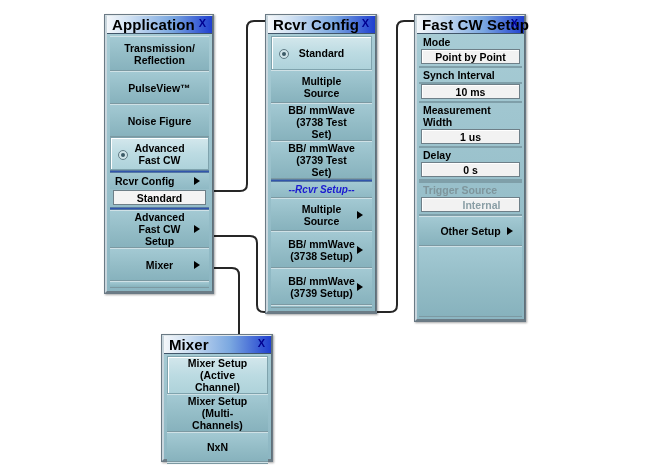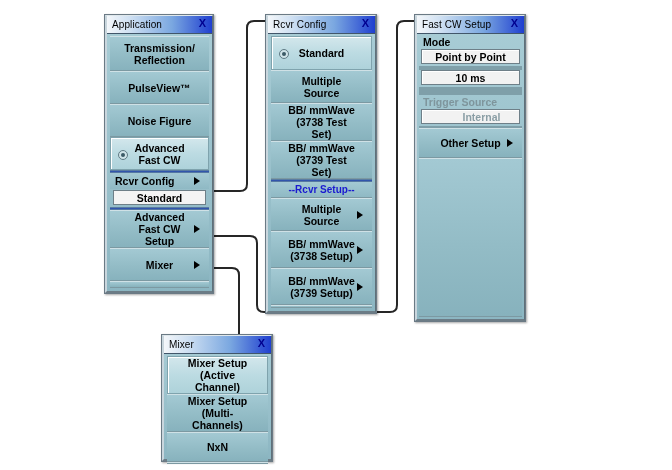--- a/index.html
+++ b/index.html
@@ -49,22 +49,22 @@
     position: relative;
     height: 17px;
     flex: 0 0 17px;
     background: linear-gradient(90deg,#f4f7fa 0%,#cfe0f2 22%,#7aa7e0 62%,#1f3fd0 100%);
     border-bottom: 1px solid #41566a;
     display: flex;
     align-items: center;
     padding: 0 4px 0 5px;
   }
   .titlebar .title {
-    font-size: 10px;
-    font-weight: normal;
+    font-size: 15px;
+    font-weight: bold;
     color: #000000;
     letter-spacing: 0.1px;
     white-space: nowrap;
   }
   .titlebar .close-x {
     position: absolute;
     right: 6px;
     top: 1px;
     font-size: 11px;
     font-weight: bold;
@@ -145,20 +145,21 @@
     background: #7f9fa9;
   }
 
   
   .section-head {
     flex: 0 0 15px;
     display: flex;
     align-items: center;
     justify-content: center;
     font-size: 10px;
+    font-style: italic;
     font-weight: bold;
     color: #1a1ad0;
     background: linear-gradient(180deg,#a3c9d3 0%, #8fb9c4 100%);
     border-bottom: 1px solid #7c99a2;
   }
 
   
   .field-row { flex: 0 0 auto; padding: 0; }
   .flabel {
     font-size: 10.5px;
@@ -340,32 +341,39 @@
     </div>
     <div class="body" style="padding:1px 2px 2px 2px;">
 
       <div class="field-row">
         <div class="flabel">Mode</div>
         <div class="fvalue">Point by Point</div>
       </div>
       <div class="sep-thin"></div>
 
       <div class="field-row">
+        <div class="flabel">Synch Interval</div>
       </div>
       <div class="sep-thin"></div>
 
       <div class="field-row">
         <div class="fvalue">10 ms</div>
       </div>
       <div class="sep-thin"></div>
 
       <div class="field-row">
-      </div>
-      <div class="sep-thin"></div>
-
+        <div class="flabel">Measurement Width</div>
+        <div class="fvalue">1 us</div>
+      </div>
+      <div class="sep-thin"></div>
+
+      <div class="field-row">
+        <div class="flabel">Delay</div>
+        <div class="fvalue">0  s</div>
+      </div>
       <div class="sep-thin"></div>
 
       <div class="field-row">
       </div>
       <div class="sep-thin"></div>
 
       <div class="field-row">
         <div class="flabel disabled">Trigger Source</div>
         <div class="fvalue disabled">Internal</div>
       </div>

